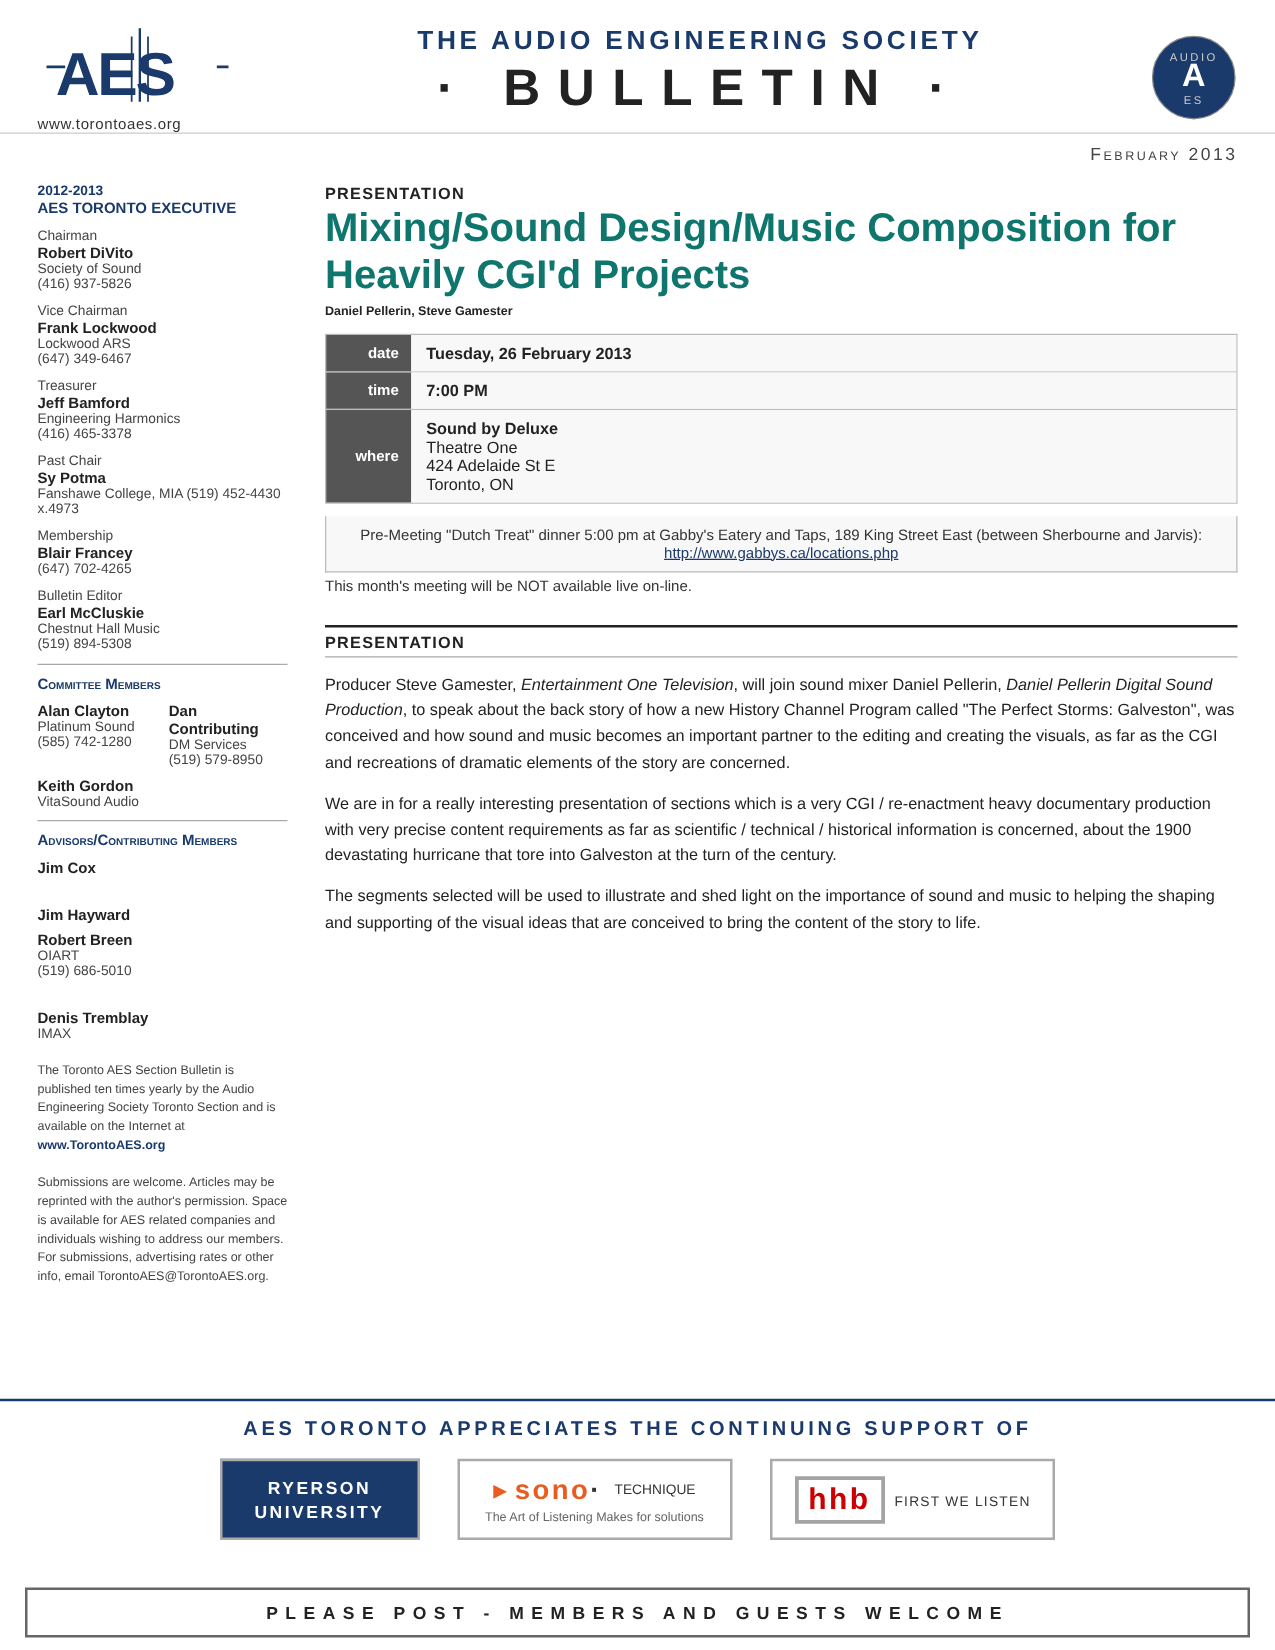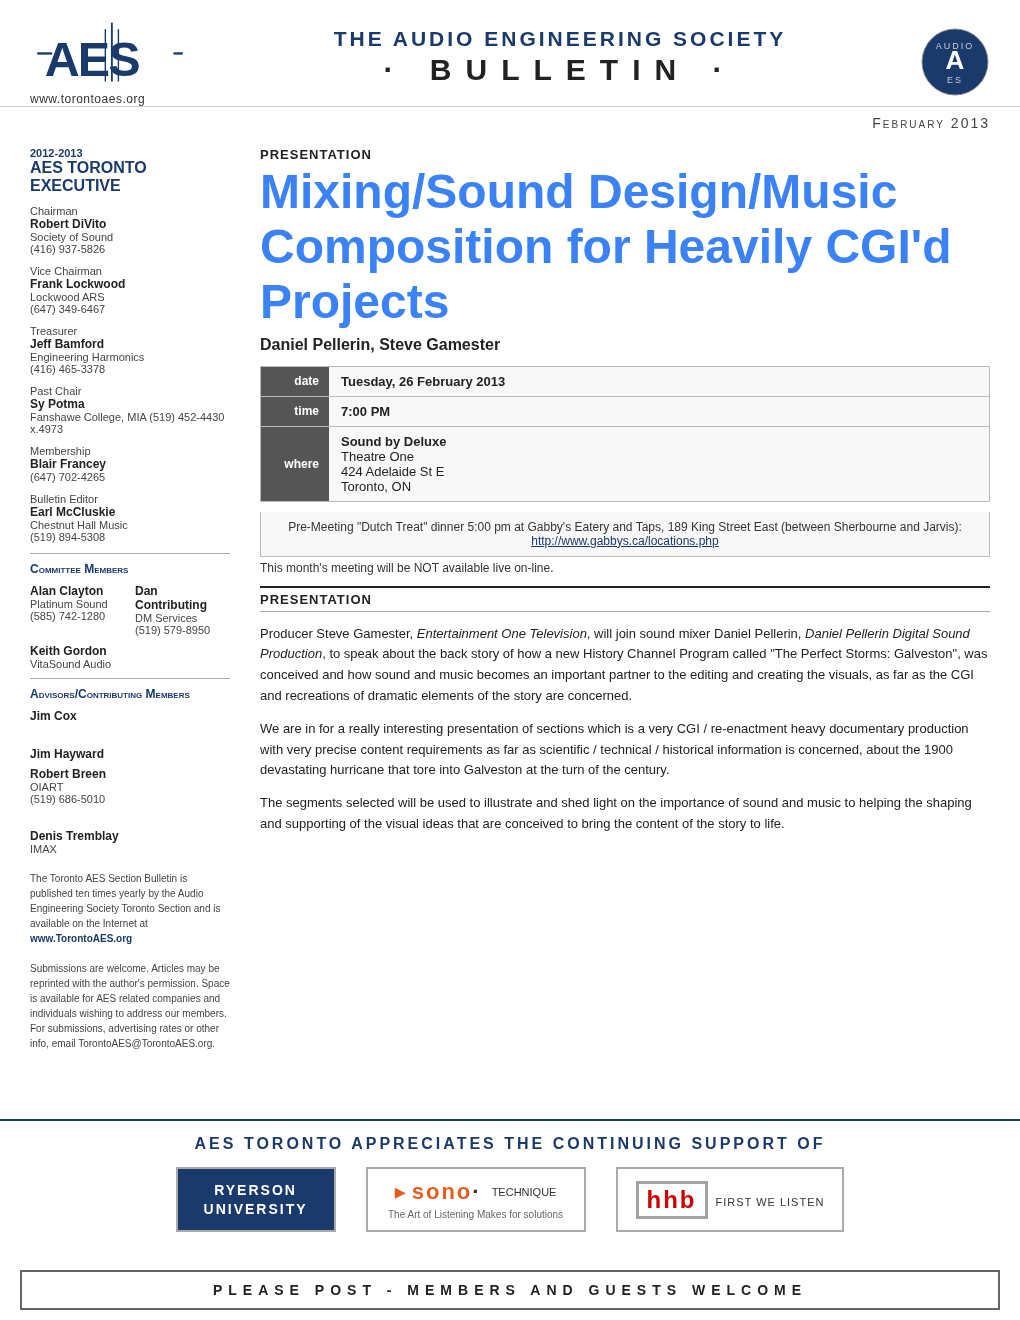--- a/index.html
+++ b/index.html
@@ -99,21 +99,21 @@
     }
 
     .sidebar-year {
       font-size: 11px;
       font-weight: bold;
       color: #1a3a6b;
       margin-top: 0;
     }
 
     .sidebar-exec-title {
-      font-size: 16px;
+      font-size: 12px;
       font-weight: bold;
       color: #1a3a6b;
       margin-bottom: 10px;
     }
 
     .exec-item {
       margin-bottom: 10px;
     }
 
     .exec-role {
@@ -235,29 +235,29 @@
     .pres-label {
       font-size: 13px;
       font-weight: bold;
       color: #222;
       margin-bottom: 2px;
       text-transform: uppercase;
       letter-spacing: 1px;
     }
 
     .pres-title {
-      font-size: 48px;
-      font-weight: bold;
-      color: #3b82f6;
+      font-size: 32px;
+      font-weight: bold;
+      color: #0f766e;
       line-height: 1.15;
       margin-bottom: 6px;
     }
 
     .pres-presenters {
-      font-size: 16px;
+      font-size: 10px;
       font-weight: bold;
       color: #222;
       margin-bottom: 12px;
     }
 
     .pres-section-label {
       font-size: 13px;
       font-weight: bold;
       color: #222;
       text-transform: uppercase;
@@ -451,21 +451,21 @@
       text-align: center;
     }
 
     .event-note-box a {
       color: #1a3a6b;
     }
 
     .event-note-inline {
       font-size: 12px;
       color: #333;
-      margin-bottom: 7px;
+      margin-bottom: 20px;
       padding: 4px 0;
     }
   </style>
 </head>
 <body>
 
 <div class="page">
 
   <div class="header">
     <div class="header-logo-area">
@@ -479,21 +479,21 @@
         <text x="10" y="62" font-family="Arial Black, Arial" font-weight="900" font-size="52" fill="#1a3a6b" letter-spacing="-2">AES</text>
 
         <line x1="2" y1="38" x2="18" y2="38" stroke="#1a3a6b" stroke-width="2.5"></line>
         <line x1="148" y1="38" x2="158" y2="38" stroke="#1a3a6b" stroke-width="2.5"></line>
       </svg>
       <span class="header-website">www.torontoaes.org</span>
     </div>
 
     <div class="header-center">
       <div style="font-size:21px;font-weight:bold;color:#1a3a6b;letter-spacing:3px;font-variant:small-caps;text-transform:uppercase;">The Audio Engineering Society</div>
-      <div style="font-size:30px;font-weight:bold;letter-spacing:14px;color:#222;margin-top:2px;text-align:right;">· BULLETIN ·</div>
+      <div style="font-size:41px;font-weight:bold;letter-spacing:14px;color:#222;margin-top:2px;text-align:right;">· BULLETIN ·</div>
     </div>
 
     <div class="header-right">
 
       <svg class="aes-badge" viewBox="0 0 70 70" xmlns="http://www.w3.org/2000/svg">
         <circle cx="35" cy="35" r="33" fill="#1a3a6b" stroke="#888" stroke-width="1"></circle>
         <text x="35" y="22" text-anchor="middle" font-family="Arial" font-size="9" fill="#ccc" letter-spacing="2">AUDIO</text>
         <text x="35" y="42" text-anchor="middle" font-family="Arial Black, Arial" font-size="26" font-weight="900" fill="#fff">A</text>
         <text x="35" y="56" text-anchor="middle" font-family="Arial" font-size="9" fill="#ccc" letter-spacing="2">ES</text>
       </svg>

